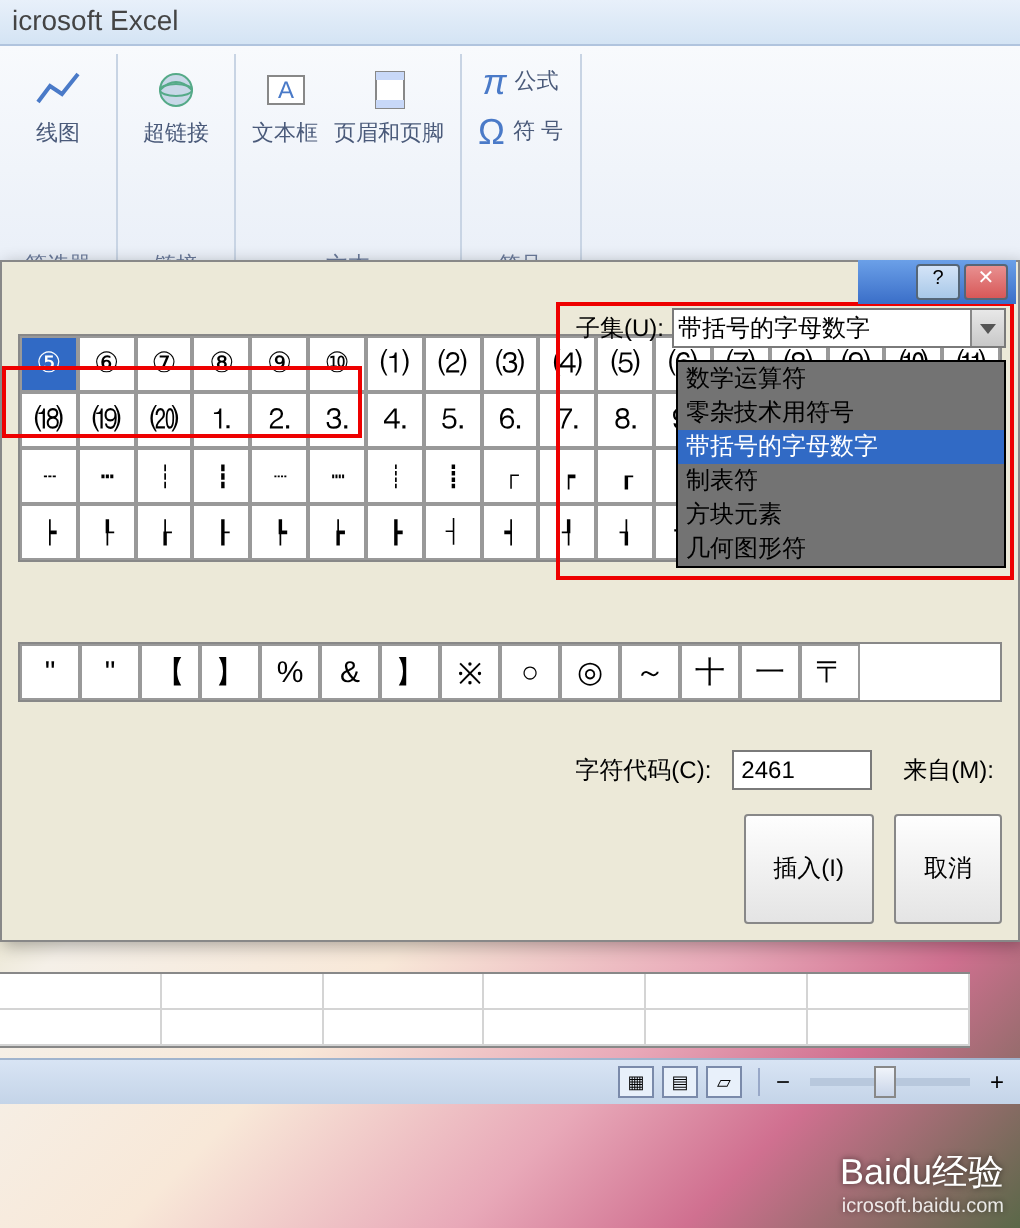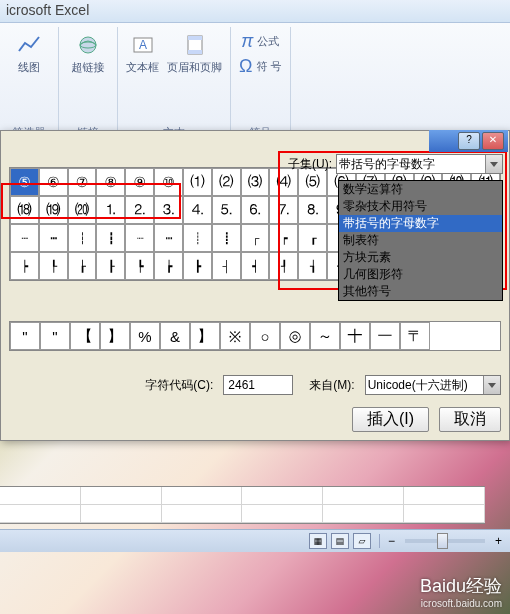--- a/index.html
+++ b/index.html
@@ -28,21 +28,21 @@
 .listitem.sel{background:#316ac5;color:#fff}
 .grid{background:#fff;border:1px solid #888;margin-top:28px}
 .grow{display:flex;height:28px}
 .gcell{width:28px;border:1px solid #999;display:flex;align-items:center;justify-content:center;font-size:14px;cursor:pointer;font-family:"MS Mincho",serif}
 .gcell.sel{background:#316ac5;color:#fff}
 .gcell.dash{font-size:11px;letter-spacing:-1px}
 .recent-row{display:flex;height:28px;background:#fff}
 .rcell{width:28px;border:1px solid #999;display:flex;align-items:center;justify-content:center;font-size:15px}
 .bottom-row{display:flex;align-items:center;margin-top:24px;gap:6px}
 .txtfield{border:1px solid #7a7a7a;background:#fff;height:18px;padding:0 4px;font-size:12px;display:flex;align-items:center}
-.btn{background:linear-gradient(#fefefe,#e4e4e4);border:1px solid #888;border-radius:2px;padding:1px 14px;font-size:16px;cursor:pointer}
+.btn{background:linear-gradient(#fefefe,#e4e4e4);border:1px solid #888;border-radius:2px;padding:18px 14px;font-size:12px;cursor:pointer}
 .btn-row{display:flex;justify-content:flex-end;gap:10px;margin-top:12px}
 .sheet{position:absolute;bottom:90px;left:0;right:25px;height:36px;background:#fff;z-index:2;border-top:1px solid #888;border-bottom:1px solid #888}
 .sheet-row{display:flex;height:18px}
 .sheet-cell{flex:1;border-right:1px solid #d4d4d4;border-bottom:1px solid #d4d4d4}
 .statusbar{position:absolute;bottom:62px;left:0;right:0;height:22px;background:linear-gradient(#d8e4f4,#c4d4e8);border-top:1px solid #a0b4ce;z-index:2;display:flex;align-items:center;padding:0 8px;gap:4px}
 .sb-sep{width:1px;height:14px;background:#98a8c8;margin:0 4px}
 .sb-icon{width:16px;height:14px;border:1px solid #7a8aaa;background:#e8f0fa;cursor:pointer;display:flex;align-items:center;justify-content:center;font-size:9px}
 .watermark{position:absolute;bottom:5px;right:8px;z-index:3;text-align:right;color:#fff;text-shadow:0 0 3px rgba(0,0,0,0.6)}
 .watermark .b{font-size:18px;font-weight:normal}
 .watermark .s{font-size:10px;opacity:0.85}
@@ -143,21 +143,20 @@
           </div>
       </div>
     </div>
     <div class="listbox" style="margin-left:50px">
       <div class="listitem">数学运算符</div>
       <div class="listitem">零杂技术用符号</div>
       <div class="listitem sel">带括号的字母数字</div>
       <div class="listitem">制表符</div>
       <div class="listitem">方块元素</div>
       <div class="listitem">几何图形符</div>
-      <div class="listitem">其他符号</div>
     </div>
   </div>
 
   <div class="grid">
     <div class="grow" id="gr0">
         <div class="gcell sel">⑤</div>
         <div class="gcell">⑥</div>
         <div class="gcell">⑦</div>
         <div class="gcell">⑧</div>
         <div class="gcell">⑨</div>
@@ -250,26 +249,20 @@
       <div class="rcell">〒</div>
     </div>
 
   <div class="bottom-row">
     <div style="flex:1"></div>
     <span class="fld-label">字符代码(C):</span>
     <div class="txtfield" style="width:60px">
         <span>2461</span>
       </div>
     <span class="fld-label" style="margin-left:10px">来自(M):</span>
-    <div class="combo" style="width:140px">
-        <span>Unicode(十六进制)</span>
-        <div class="combo-drop">
-          <div class="triangle-down"></div>
-        </div>
-      </div>
   </div>
 
   <div class="btn-row">
     <div class="btn">插入(I)</div>
     <div class="btn">取消</div>
   </div>
 </div>
 
 <div class="sheet">
   <div class="sheet-row">

